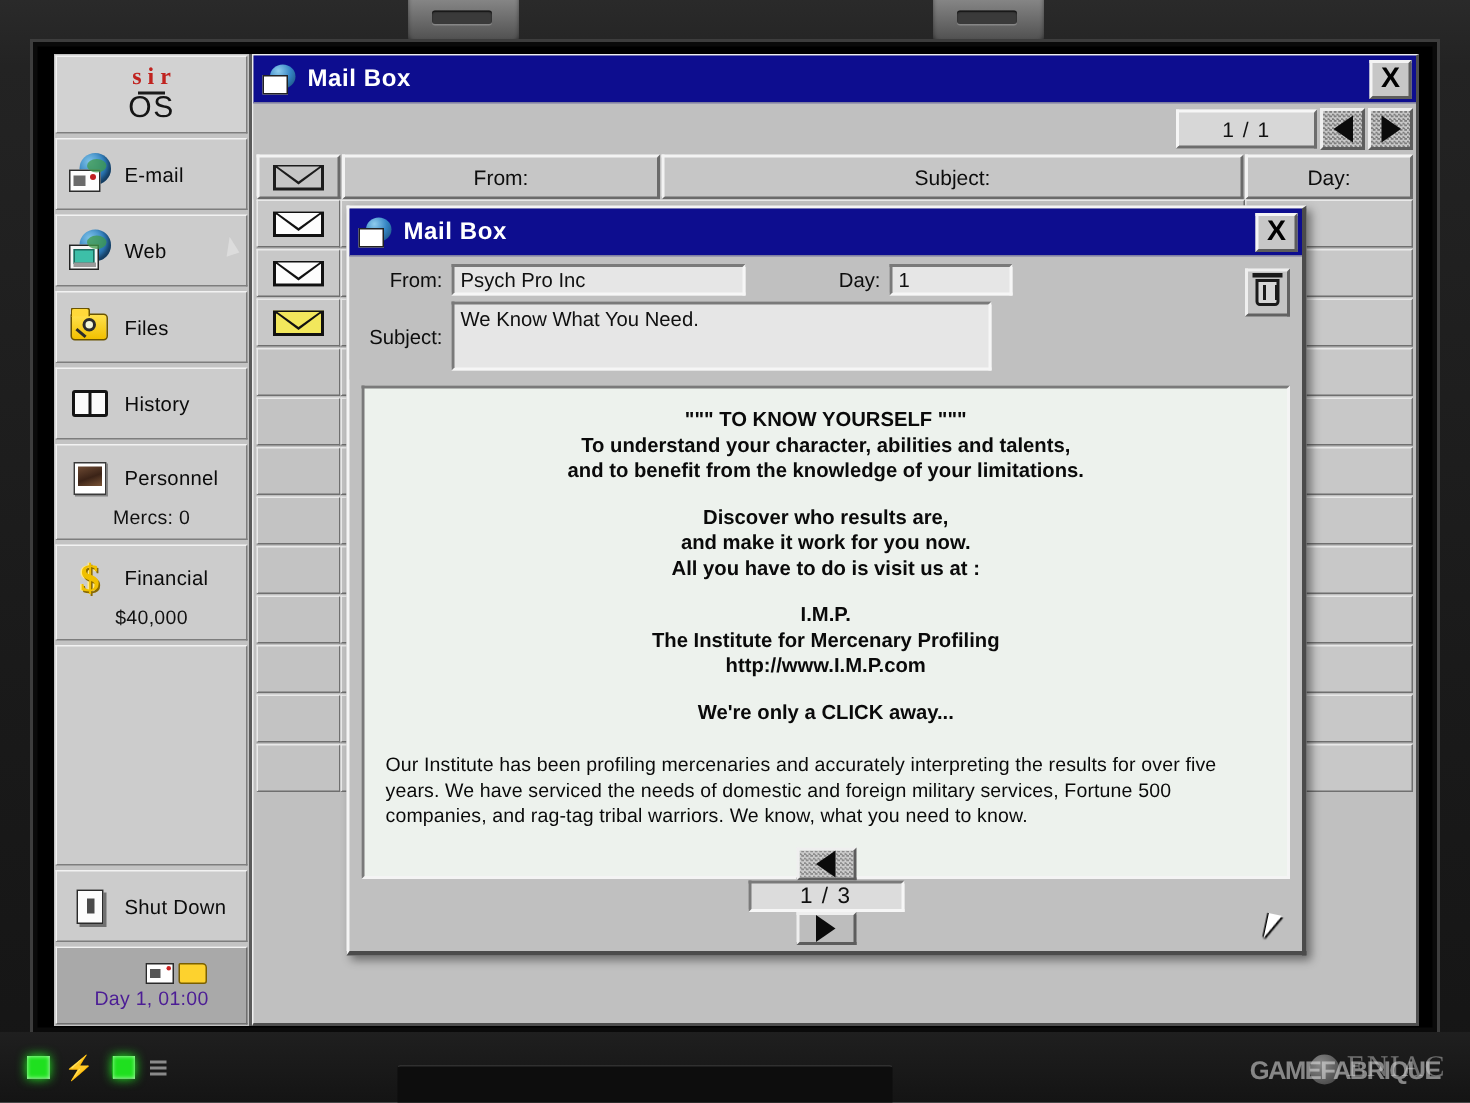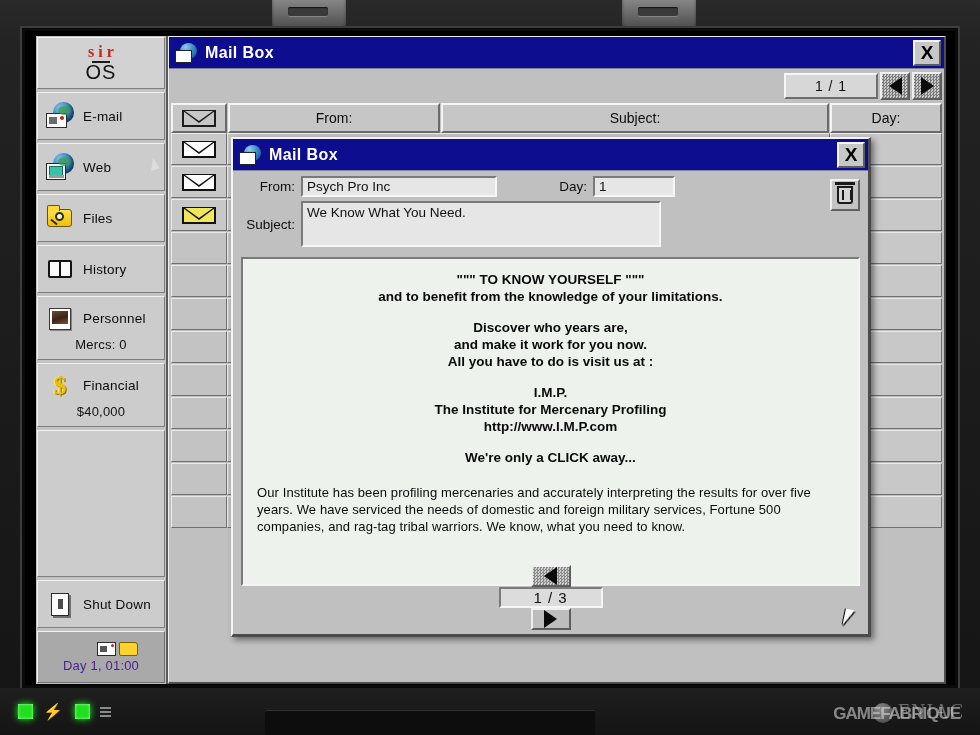--- a/index.html
+++ b/index.html
@@ -693,23 +693,24 @@
               <span class="field-in" id="subject-field">We Know What You Need.</span>
             </div>
             <span class="trash-btn">
               <span class="trash"></span>
             </span>
           </div>
 
           <div class="dlg-body">
             <div class="mail-center" id="mail-center">
                 <div>""" TO KNOW YOURSELF """</div>
+                <div>To understand your character, abilities and talents,</div>
                 <div>and to benefit from the knowledge of your limitations.</div>
                 <div class="blankline"></div>
-                <div>Discover who years are,</div>
+                <div>Discover who results are,</div>
                 <div>and make it work for you now.</div>
                 <div>All you have to do is visit us at :</div>
                 <div class="blankline"></div>
                 <div>I.M.P.</div>
                 <div>The Institute for Mercenary Profiling</div>
                 <div>http://www.I.M.P.com</div>
                 <div class="blankline"></div>
                 <div>We're only a CLICK away...</div>
               </div>
             <div class="mail-para">Our Institute has been profiling mercenaries and accurately interpreting the results for over five years. We have serviced the needs of domestic and foreign military services, Fortune 500 companies, and rag-tag tribal warriors. We know, what you need to know.</div>

